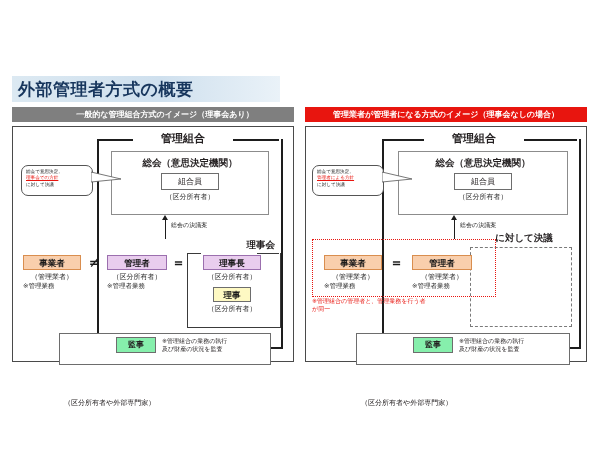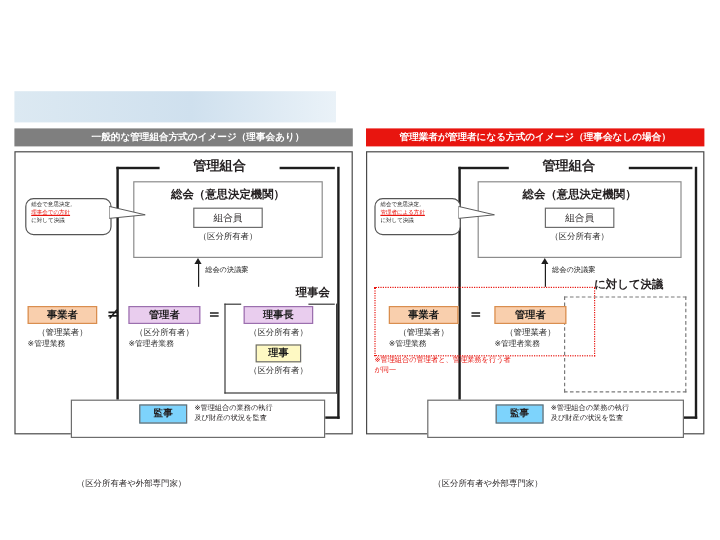--- a/index.html
+++ b/index.html
@@ -134,31 +134,32 @@
   }
 
   
   .kanji-wrap{
     position:absolute;left:46px;top:206px;width:210px;height:30px;
     border:1px solid #6d6d6d;background:#fff;
   }
   .kanji-wrap.r{left:50px;width:212px;}
   .kanji-box{
     position:absolute;left:56px;top:3px;width:38px;height:14px;line-height:14px;
-    border:1px solid #6d6d6d;text-align:center;font-size:8px;font-weight:bold;background:#7dd3fc;
+    border:1px solid #6d6d6d;text-align:center;font-size:8px;font-weight:bold;background:#86efac;
   }
   .kanji-sub{position:absolute;left:4px;top:18px;font-size:7px;white-space:nowrap;margin-top:46px;}
   .kanji-note{position:absolute;left:102px;top:3px;font-size:6px;line-height:7.5px;white-space:nowrap;}
 </style>
 </head>
 <body>
 
 <div class="slide">
 
   <div class="title-bar"></div>
+  <div class="title-text">外部管理者方式の概要</div>
 
   <div class="panel left">
     <div class="panel-head gray">一般的な管理組合方式のイメージ（理事会あり）</div>
 
     <div class="panel-body">
 
       <div class="kumiai-top-l"></div>
       <div class="kumiai-top-r"></div>
       <div class="kumiai"></div>
       <div class="kumiai-title">管理組合</div>

